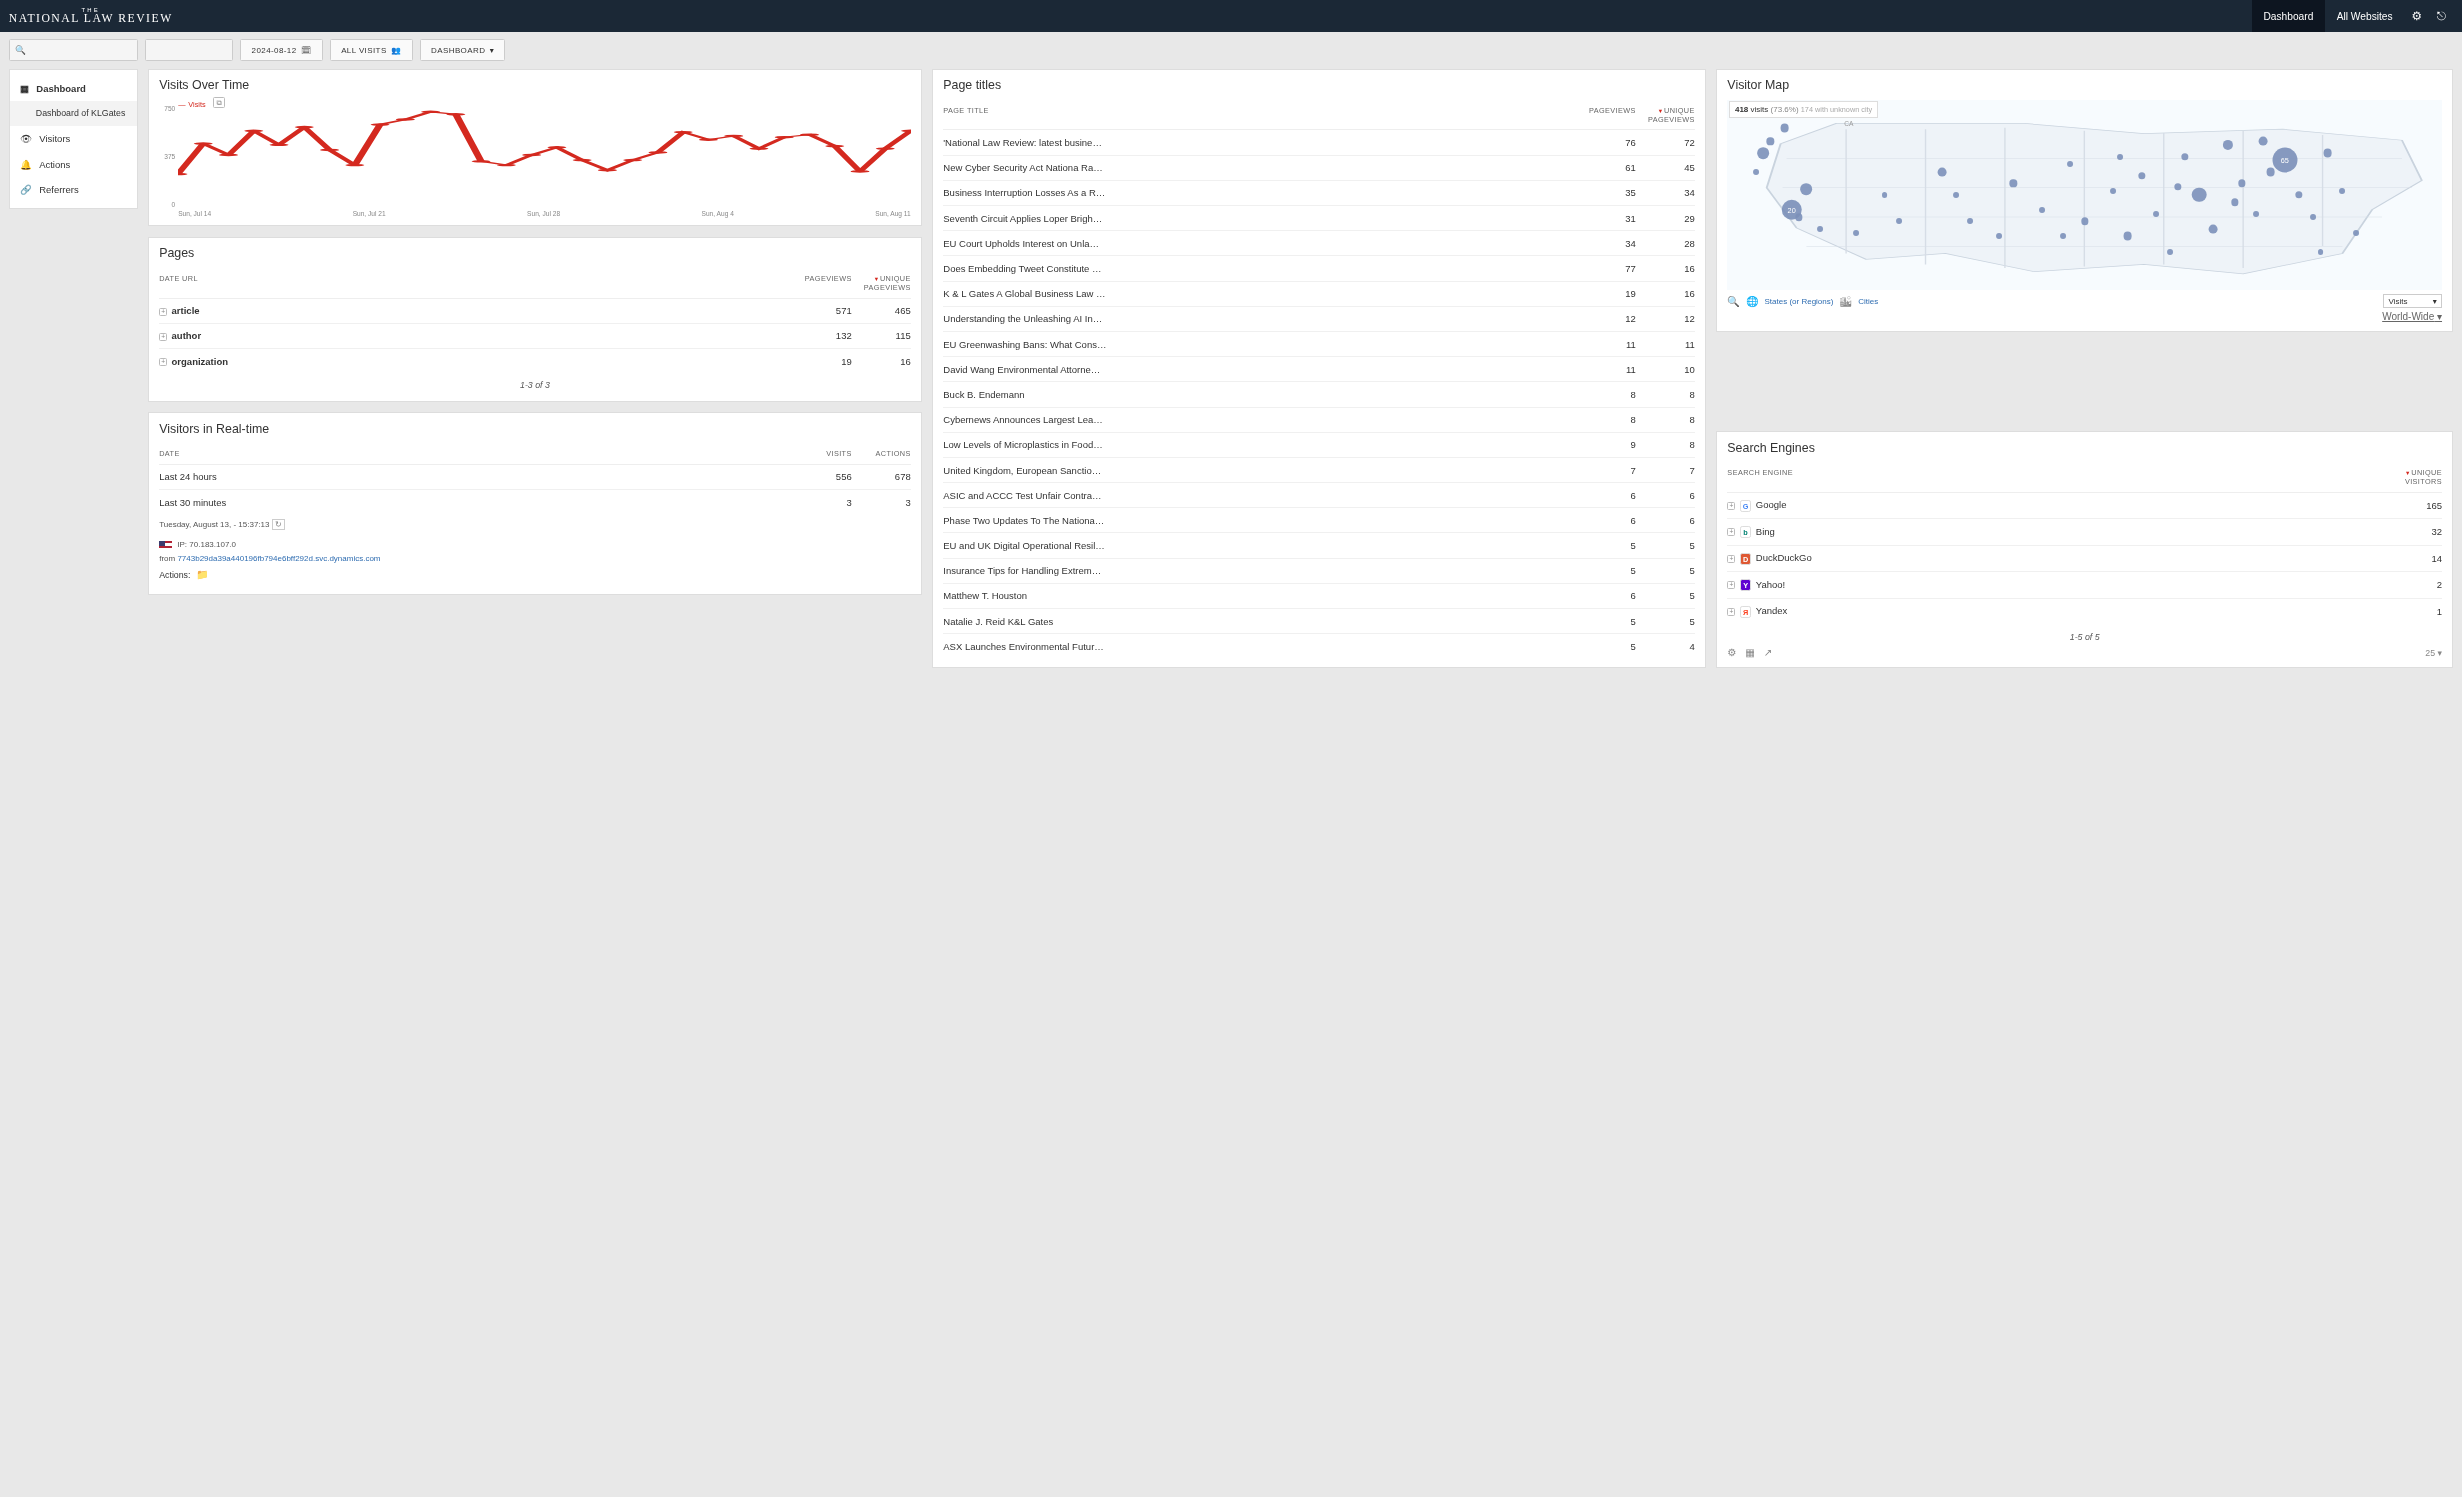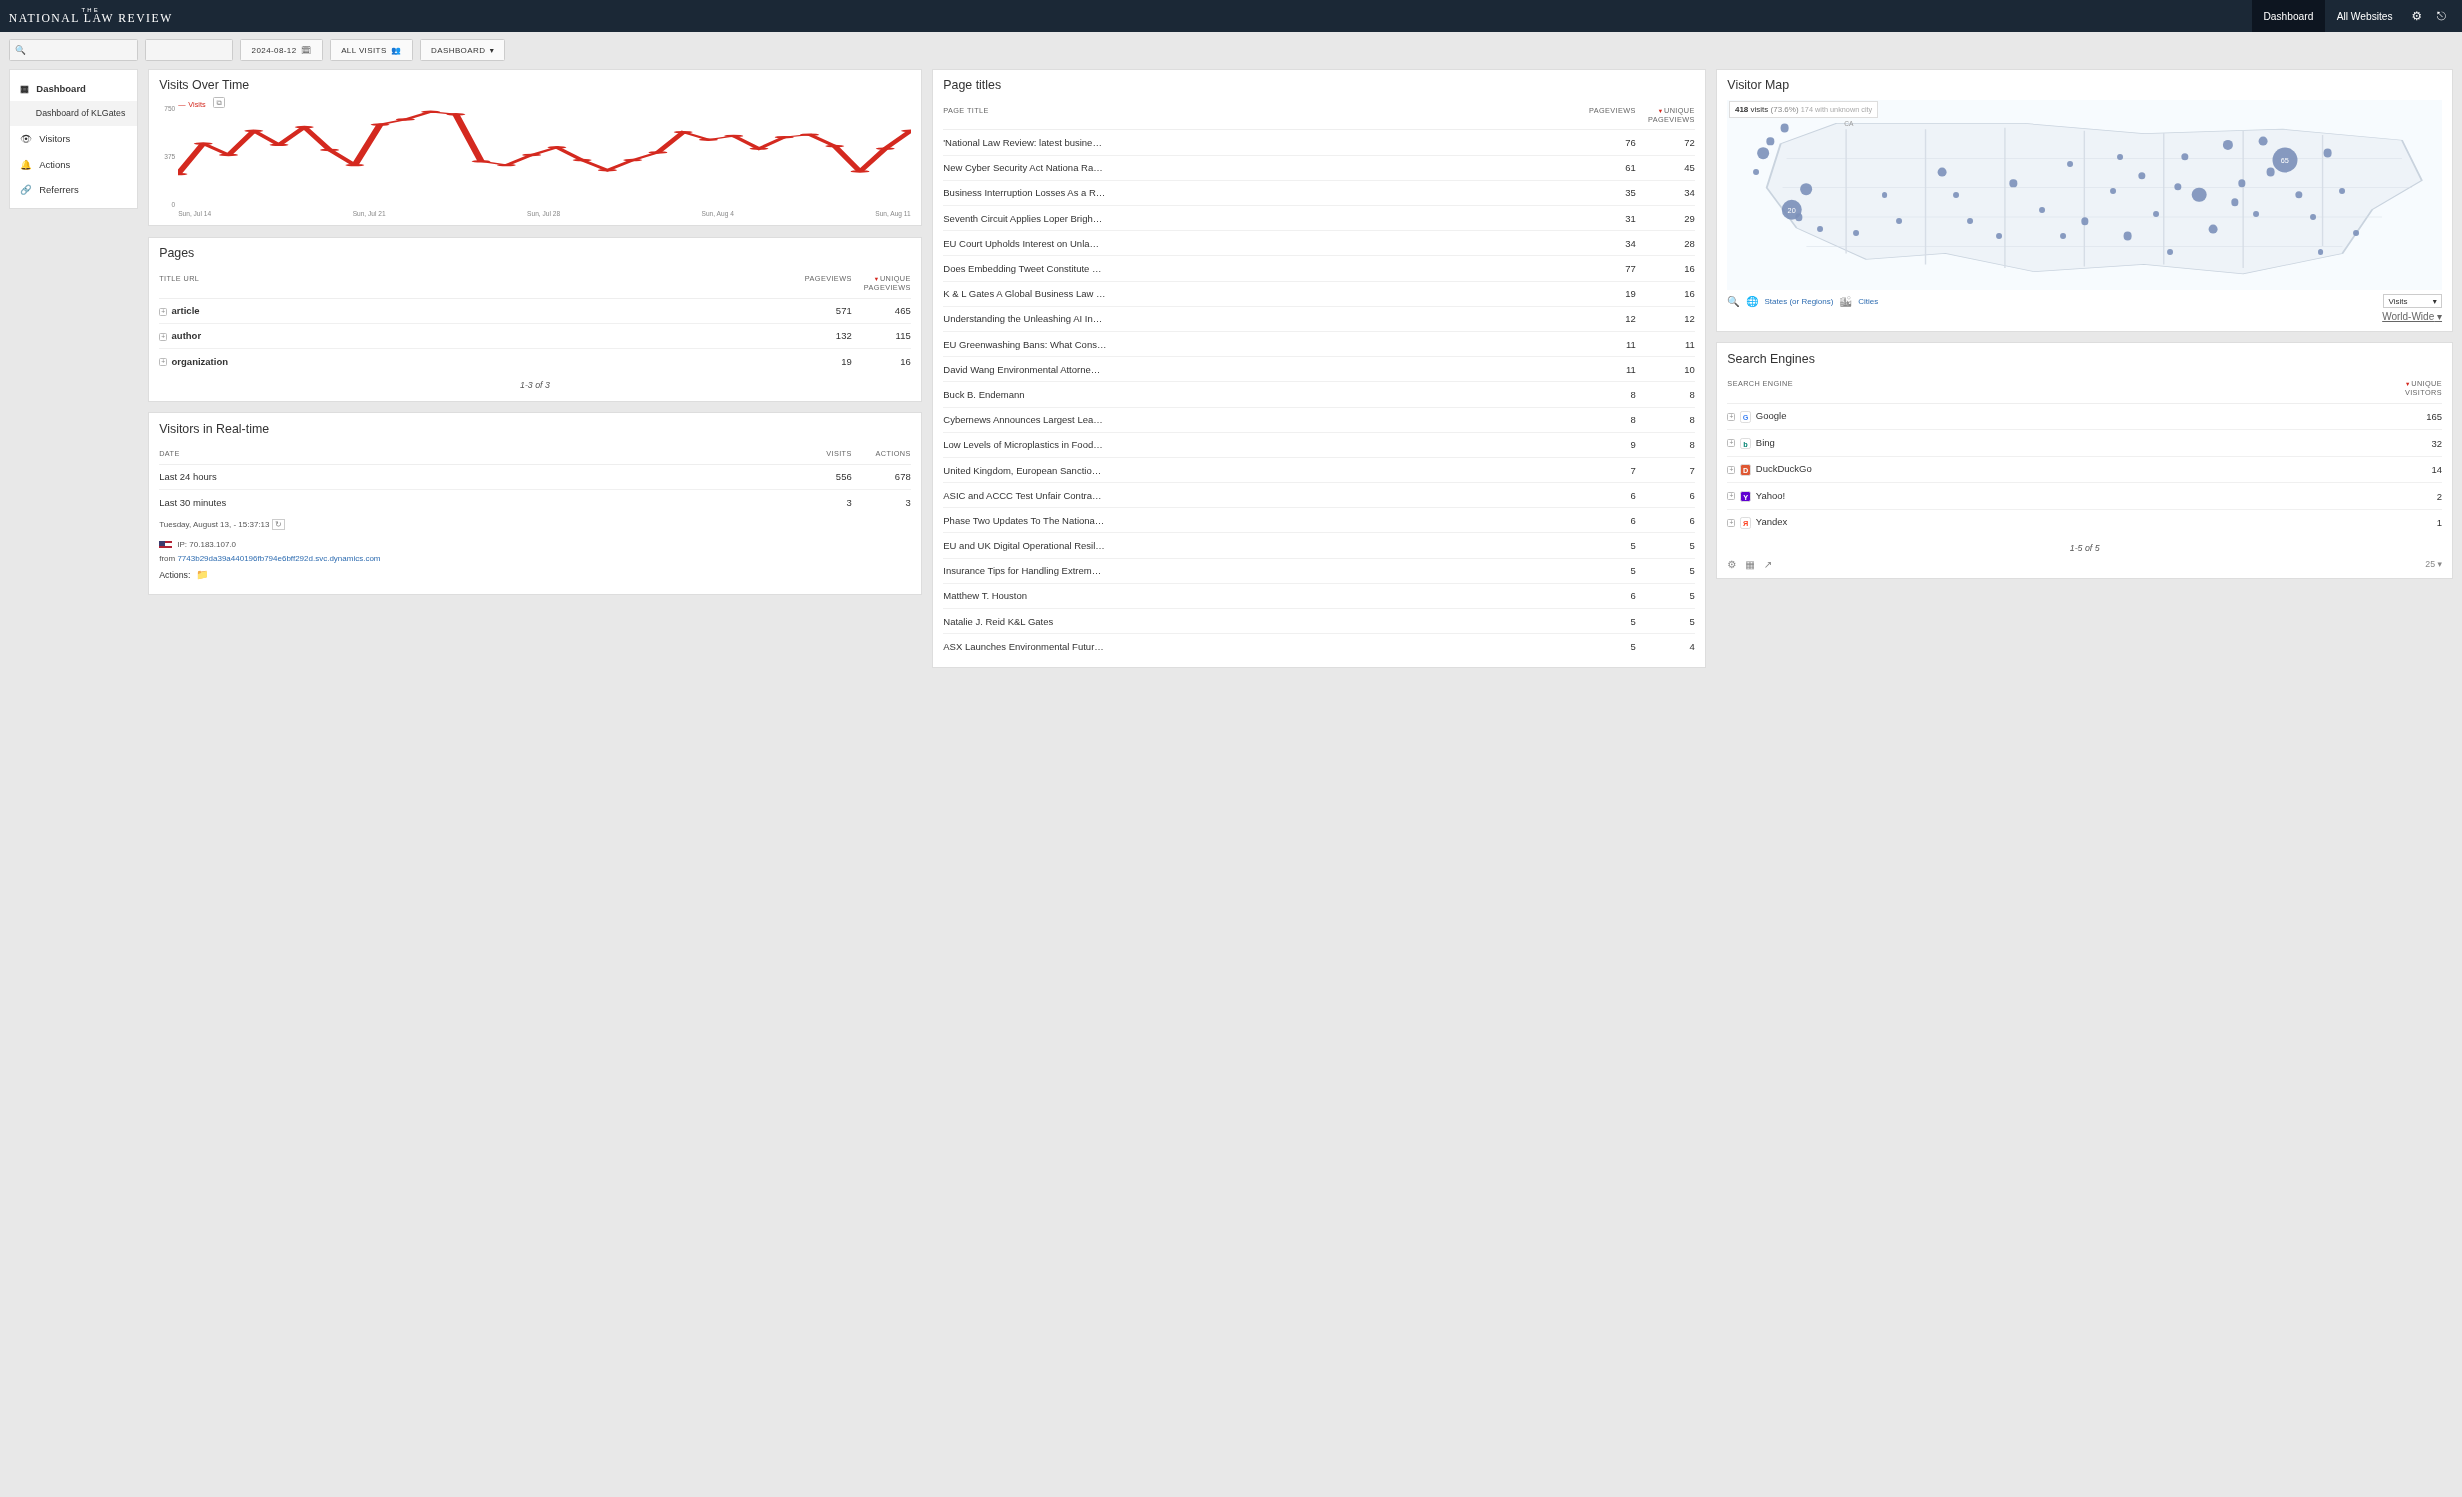--- a/index.html
+++ b/index.html
@@ -16,21 +16,21 @@
 .tool-btn { background: #fafafa; border: 0.7px solid #ccc; height: 22px; padding: 0 10.2px; border-radius: 1.5px; display: flex; align-items: center; font-size: 8px; letter-spacing: 0.4px; gap: 4.4px; cursor: pointer; }
 .main { display: flex; gap: 10.2px; padding: 0 8.8px 14.6px 8.8px; }
 .sidebar { width: 129px; background: #fff; border: 0.7px solid #ddd; padding: 5.9px 0; align-self: flex-start; }
 .side-item { display: flex; align-items: center; gap: 7.3px; padding: 7.3px 10.2px; font-size: 9.5px; cursor: pointer; }
 .side-item.active { font-weight: 700; }
 .side-sub { padding: 7.3px 10.2px 7.3px 26px; font-size: 8.8px; background: #f3f3f3; cursor: pointer; }
 .cols { flex: 1; display: flex; gap: 10.2px; }
 .col { display: flex; flex-direction: column; gap: 10.2px; }
 .col1 { flex: 1.05; }
 .col2 { flex: 1.05; }
-.col3 { flex: 1; }
+.col3 { flex: 1; justify-content: space-between; }
 .card { background: #fff; border: 0.7px solid #ddd; padding: 8.8px 10.2px; }
 .card h2 { font-size: 12.4px; font-weight: 500; margin-bottom: 7.3px; }
 .thead { display: flex; font-size: 7.3px; letter-spacing: 0.4px; color: #666; padding: 5.9px 0; border-bottom: 0.7px solid #eee; }
 .thead .th1 { flex: 1; text-align: left; }
 .thead .thn { width: 59px; text-align: right; }
 .sort-caret { color: #d4291f; font-size: 6.6px; margin-right: 1.5px; }
 .trow { display: flex; align-items: center; padding: 6.6px 0; border-bottom: 0.7px solid #f0f0f0; font-size: 9.5px; }
 .trow:last-child { border-bottom: none; }
 .trow .td1 { flex: 1; white-space: nowrap; overflow: hidden; text-overflow: ellipsis; padding-right: 5.9px; }
 .trow .tdn { width: 59px; text-align: right; }
@@ -174,21 +174,21 @@
             <span>Sun, Jul 28</span>
             <span>Sun, Aug 4</span>
             <span>Sun, Aug 11</span>
           </div>
         </div>
       </div>
 
       <div class="card">
         <h2>Pages</h2>
         <div class="thead">
-          <div class="th1">TITLE URL</div>
+          <div class="th1">DATE URL</div>
           <div class="thn">PAGEVIEWS</div>
           <div class="thn"><span class="sort-caret">▾</span><span>UNIQUE PAGEVIEWS</span></div>
         </div>
         <div id="pages-rows">
             <div class="trow">
               <div class="td1"><span class="expand">+</span><b>article</b></div>
               <div class="tdn">571</div>
               <div class="tdn">465</div>
             </div>
             <div class="trow">

